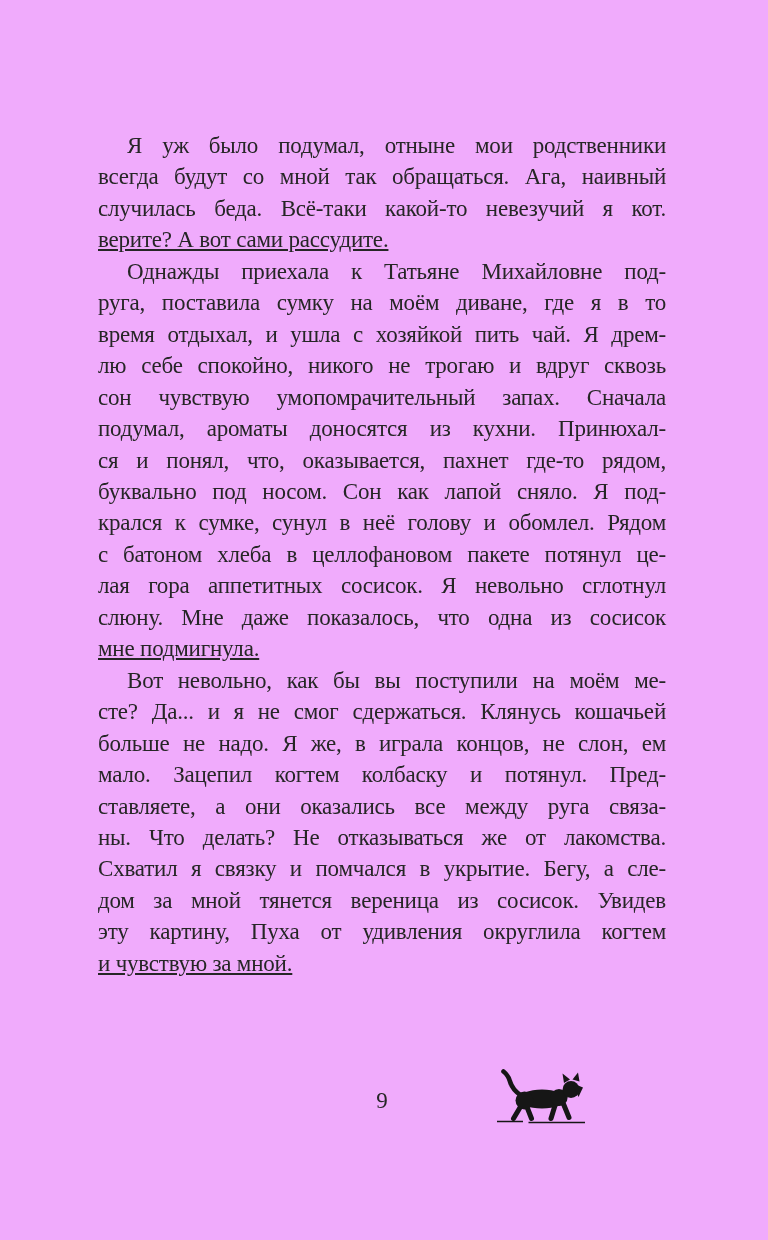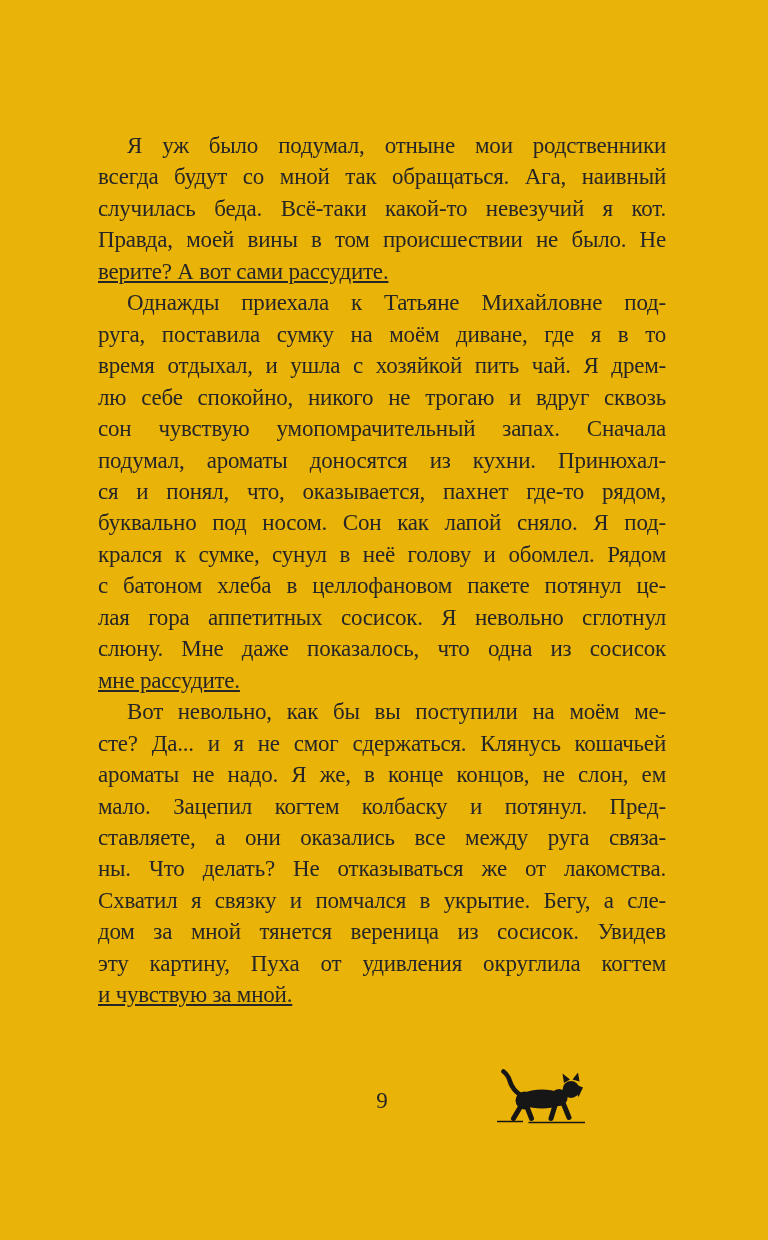--- a/index.html
+++ b/index.html
@@ -10,21 +10,21 @@
     width: 768px;
     height: 1240px;
     position: relative;
     background: #ffffff;
     font-family: "Liberation Serif", "DejaVu Serif", serif;
     overflow: hidden;
   }
   .sheet {
     position: absolute;
     inset: 0;
-    background: #eab308;
+    background: #f0abfc;
     padding-left: 38px;
   }
   .textblock {
     position: absolute;
     left: 98px;
     top: 130px;
     width: 568px;
     font-size: 23px;
     line-height: 31.45px;
     color: #262626;
@@ -62,42 +62,41 @@
 </head>
 <body>
 
 <div class="sheet">
 
   <div class="textblock">
     <div>
       <div class="ln indent">Я уж было подумал, отныне мои родственники</div>
       <div class="ln">всегда будут со мной так обращаться. Ага, наивный</div>
       <div class="ln">случилась беда. Всё-таки какой-то невезучий я кот.</div>
-      <div class="ln">Правда, моей вины в том происшествии не было. Не</div>
       <div class="ln last">верите? А вот сами рассудите.</div>
     </div>
     <div>
       <div class="ln indent">Однажды приехала к Татьяне Михайловне под-</div>
       <div class="ln">руга, поставила сумку на моём диване, где я в то</div>
       <div class="ln">время отдыхал, и ушла с хозяйкой пить чай. Я дрем-</div>
       <div class="ln">лю себе спокойно, никого не трогаю и вдруг сквозь</div>
       <div class="ln">сон чувствую умопомрачительный запах. Сначала</div>
       <div class="ln">подумал, ароматы доносятся из кухни. Принюхал-</div>
       <div class="ln">ся и понял, что, оказывается, пахнет где-то рядом,</div>
       <div class="ln">буквально под носом. Сон как лапой сняло. Я под-</div>
       <div class="ln">крался к сумке, сунул в неё голову и обомлел. Рядом</div>
       <div class="ln">с батоном хлеба в целлофановом пакете потянул це-</div>
       <div class="ln">лая гора аппетитных сосисок. Я невольно сглотнул</div>
       <div class="ln">слюну. Мне даже показалось, что одна из сосисок</div>
-      <div class="ln last">мне рассудите.</div>
+      <div class="ln last">мне подмигнула.</div>
     </div>
     <div>
       <div class="ln indent">Вот невольно, как бы вы поступили на моём ме-</div>
       <div class="ln">сте? Да... и я не смог сдержаться. Клянусь кошачьей</div>
-      <div class="ln">ароматы не надо. Я же, в конце концов, не слон, ем</div>
+      <div class="ln">больше не надо. Я же, в играла концов, не слон, ем</div>
       <div class="ln">мало. Зацепил когтем колбаску и потянул. Пред-</div>
       <div class="ln">ставляете, а они оказались все между руга связа-</div>
       <div class="ln">ны. Что делать? Не отказываться же от лакомства.</div>
       <div class="ln">Схватил я связку и помчался в укрытие. Бегу, а сле-</div>
       <div class="ln">дом за мной тянется вереница из сосисок. Увидев</div>
       <div class="ln">эту картину, Пуха от удивления округлила когтем</div>
       <div class="ln last">и чувствую за мной.</div>
     </div>
   </div>
 

